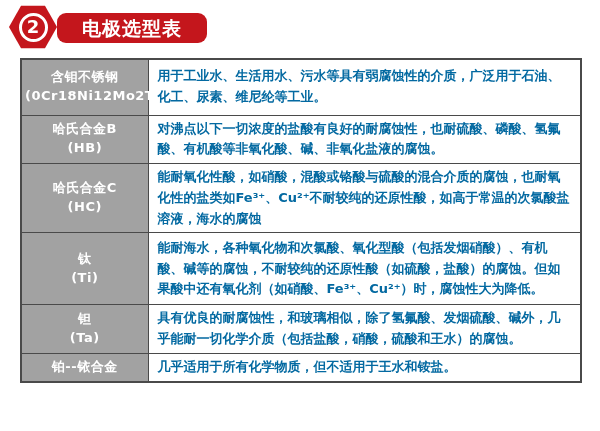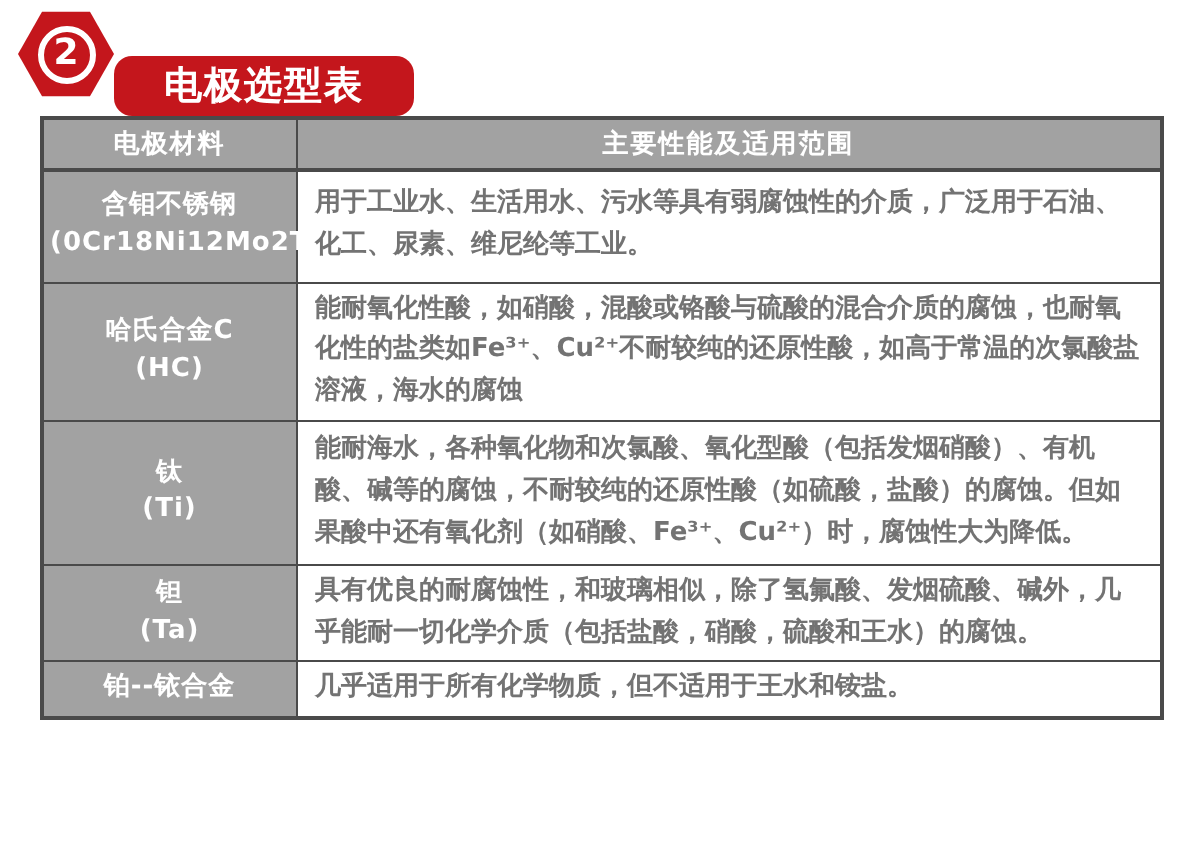--- a/index.html
+++ b/index.html
@@ -15,21 +15,21 @@
     background: #c4161c;
     clip-path: polygon(0 50%, 25% 4%, 75% 4%, 100% 50%, 75% 96%, 25% 96%);
     display: flex; align-items: center; justify-content: center;
   }
   .hex-ring {
     width: 29px; height: 29px; border: 3px solid #ffffff; border-radius: 50%;
     display: flex; align-items: center; justify-content: center;
   }
   .hex-ring span { color: #ffffff; font-weight: bold; font-size: 18px; line-height: 1; }
   .pill {
-    position: absolute; left: 57px; top: 28px; width: 150px; height: 30px;
+    position: absolute; left: 57px; top: 13px; width: 150px; height: 30px;
     background: #c4161c; border-radius: 9px;
     display: flex; align-items: center; justify-content: center;
   }
   .pill span { color: #ffffff; font-weight: bold; font-size: 19px; letter-spacing: 1px; line-height: 1; }
 
   
   table.spec {
     position: absolute; left: 20px; top: 58px; width: 560px;
     border-collapse: collapse; table-layout: fixed;
     border: 2px solid #4a4a4a;
@@ -42,21 +42,21 @@
   table.spec th {
     background: #a2a2a2; color: #ffffff; font-weight: bold; font-size: 13px;
     height: 26px; text-align: center; letter-spacing: 1px;
   }
   table.spec tr.hdr th { border-bottom: 2px solid #4a4a4a; }
   td.mat {
     background: #a2a2a2; color: #ffffff; font-weight: bold; font-size: 13px;
     text-align: center; line-height: 1.45; padding: 2px 3px; letter-spacing: 0.5px;
   }
   td.desc {
-    background: #ffffff; color: #737373; font-weight: 600; font-size: 13px;
+    background: #ffffff; color: #0369a1; font-weight: 600; font-size: 13px;
     line-height: 1.6; padding: 3px 8px 3px 9px; text-align: left;
   }
   tr.h56 { height: 56px; padding-left: 33px; } tr.h44 { height: 44px; } tr.h66 { height: 66px; }
   tr.h72 { height: 72px; } tr.h48 { height: 48px; } tr.h24 { height: 24px; }
   tr.h22 { height: 22px; }
 </style>
 </head>
 <body>
 
 <div class="page">
@@ -71,33 +71,36 @@
       <span>电极选型表</span>
     </div>
   </div>
 
   <table class="spec">
     <colgroup>
         <col class="c-mat">
         <col class="c-desc">
       </colgroup>
     <tbody>
-      <tr class="hdr">
-        <th>电极材料</th>
-        <th>主要性能及适用范围</th>
-      </tr>
 
       <tr class="h56">
         <td class="mat">
           <div>含钼不锈钢</div>
           <div>(0Cr18Ni12Mo2Ti)</div>
         </td>
         <td class="desc">用于工业水、生活用水、污水等具有弱腐蚀性的介质，广泛用于石油、化工、尿素、维尼纶等工业。</td>
       </tr>
 
+      <tr class="h44">
+        <td class="mat">
+          <div>哈氏合金B</div>
+          <div>(HB)</div>
+        </td>
+        <td class="desc">对沸点以下一切浓度的盐酸有良好的耐腐蚀性，也耐硫酸、磷酸、氢氟酸、有机酸等非氧化酸、碱、非氧化盐液的腐蚀。</td>
+      </tr>
 
       <tr class="h66">
         <td class="mat">
           <div>哈氏合金C</div>
           <div>(HC)</div>
         </td>
         <td class="desc">能耐氧化性酸，如硝酸，混酸或铬酸与硫酸的混合介质的腐蚀，也耐氧化性的盐类如Fe³⁺、Cu²⁺不耐较纯的还原性酸，如高于常温的次氯酸盐溶液，海水的腐蚀</td>
       </tr>
 
       <tr class="h72">

